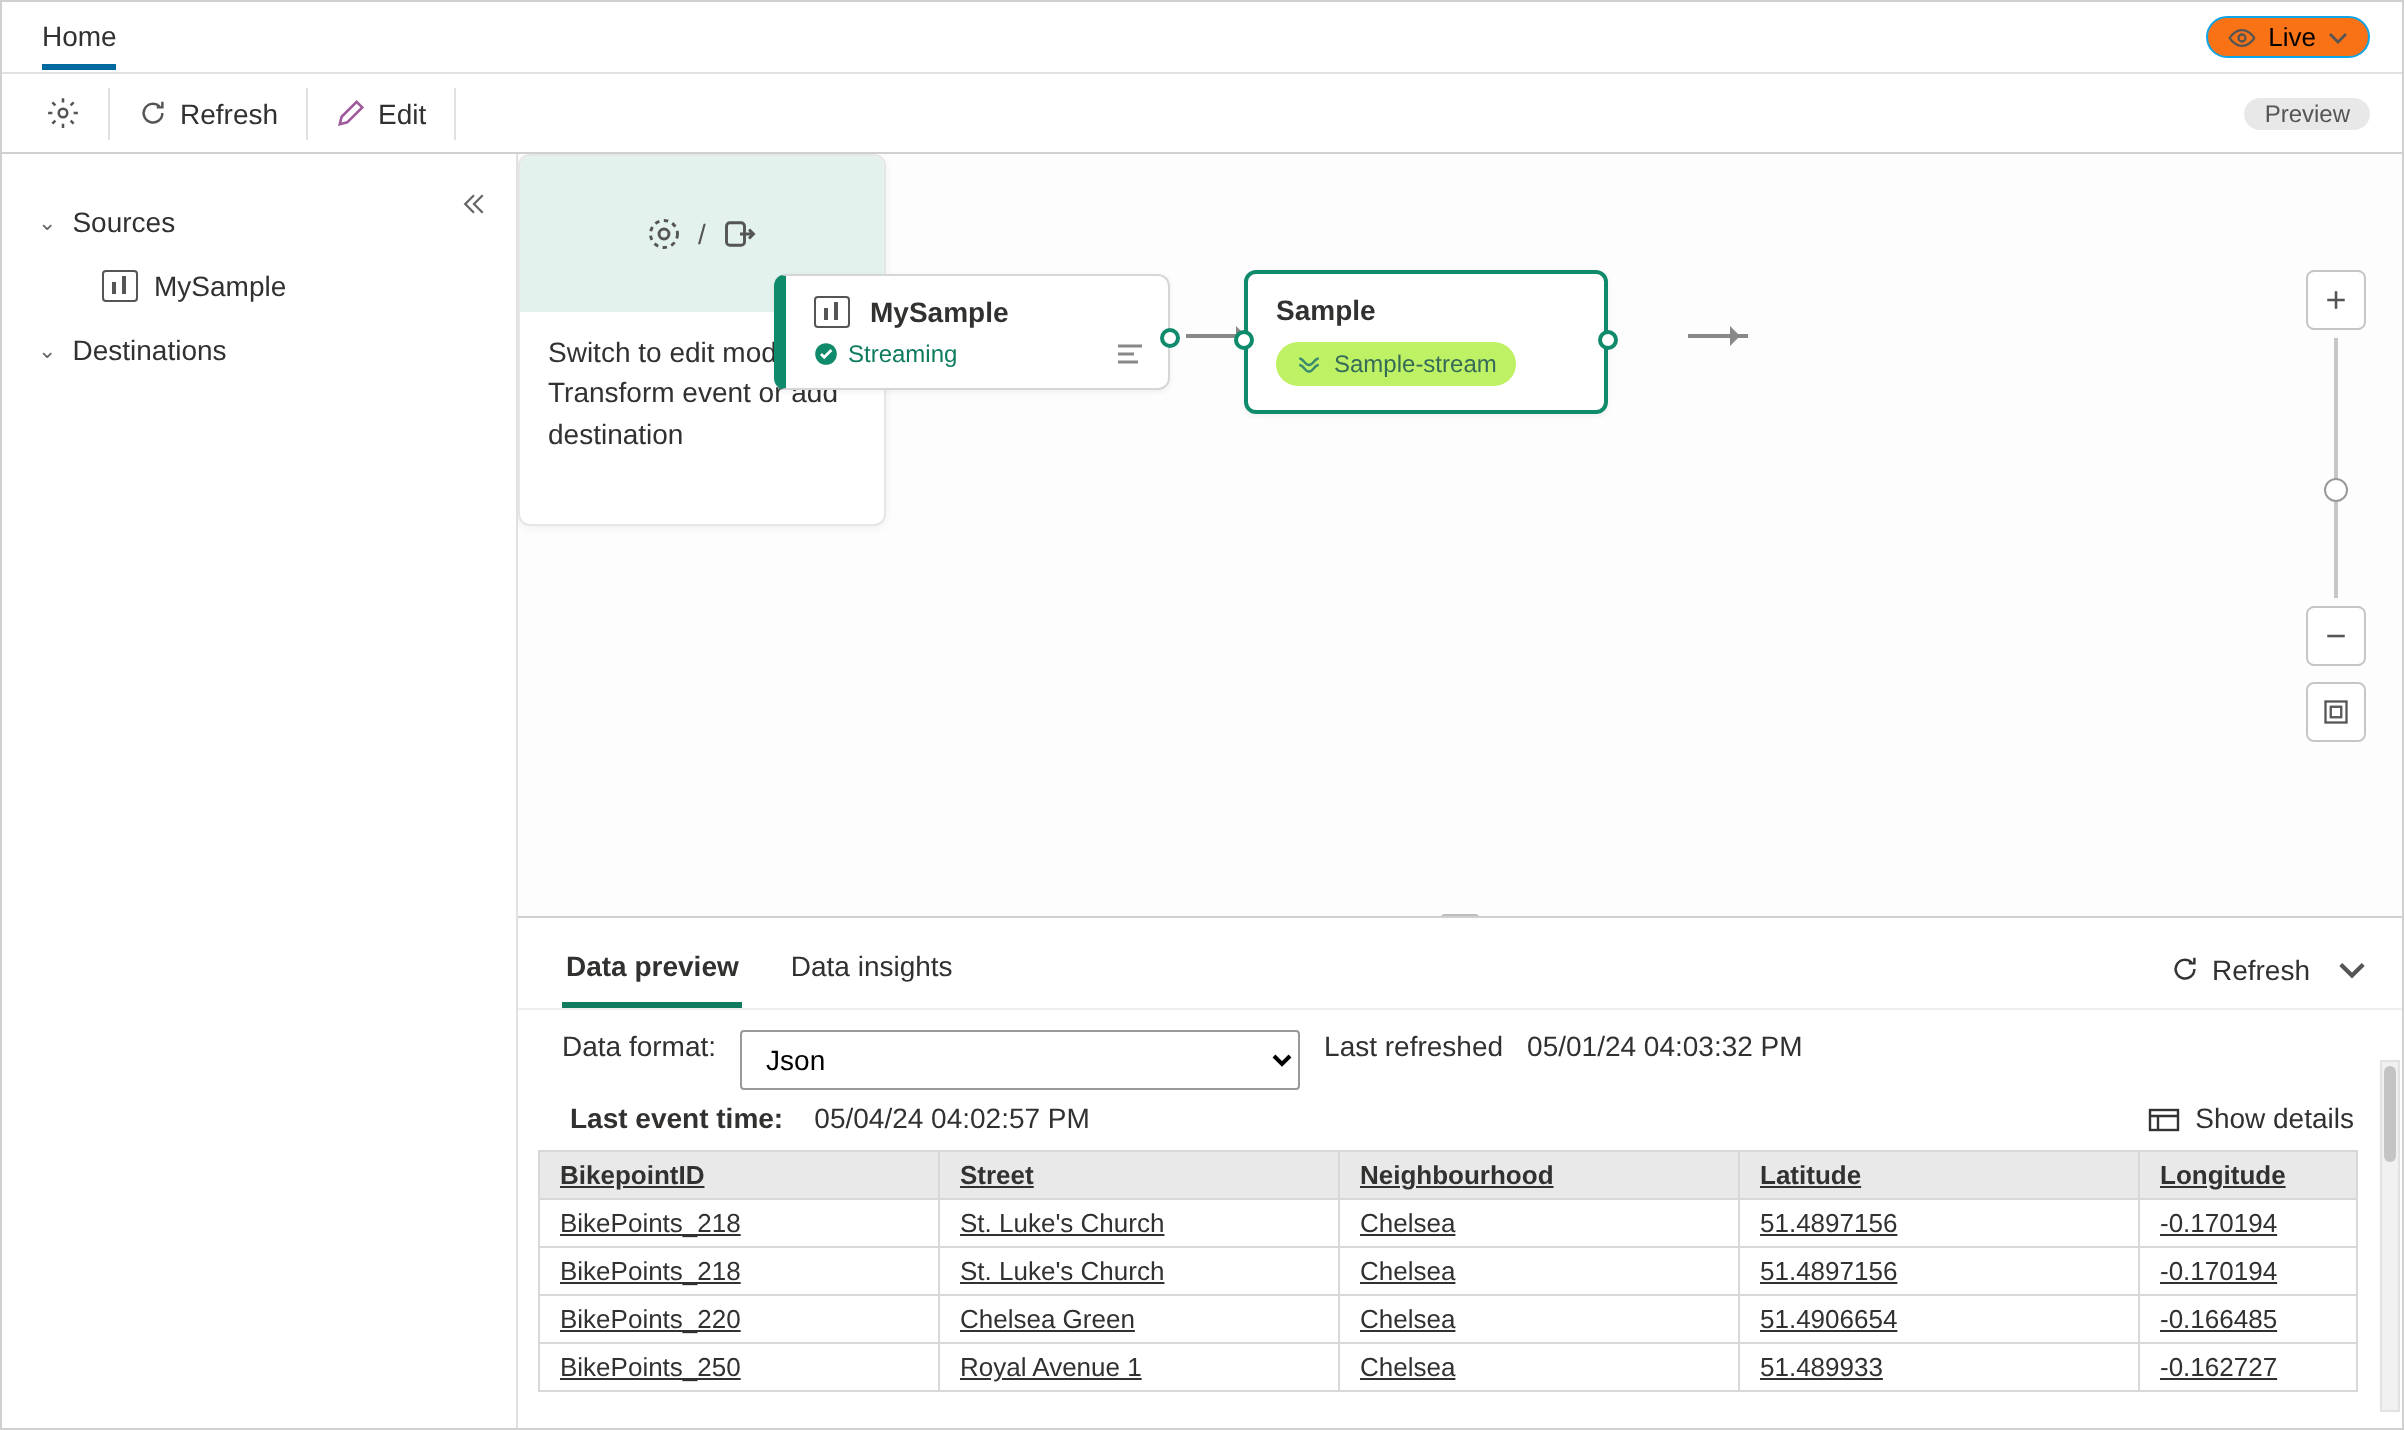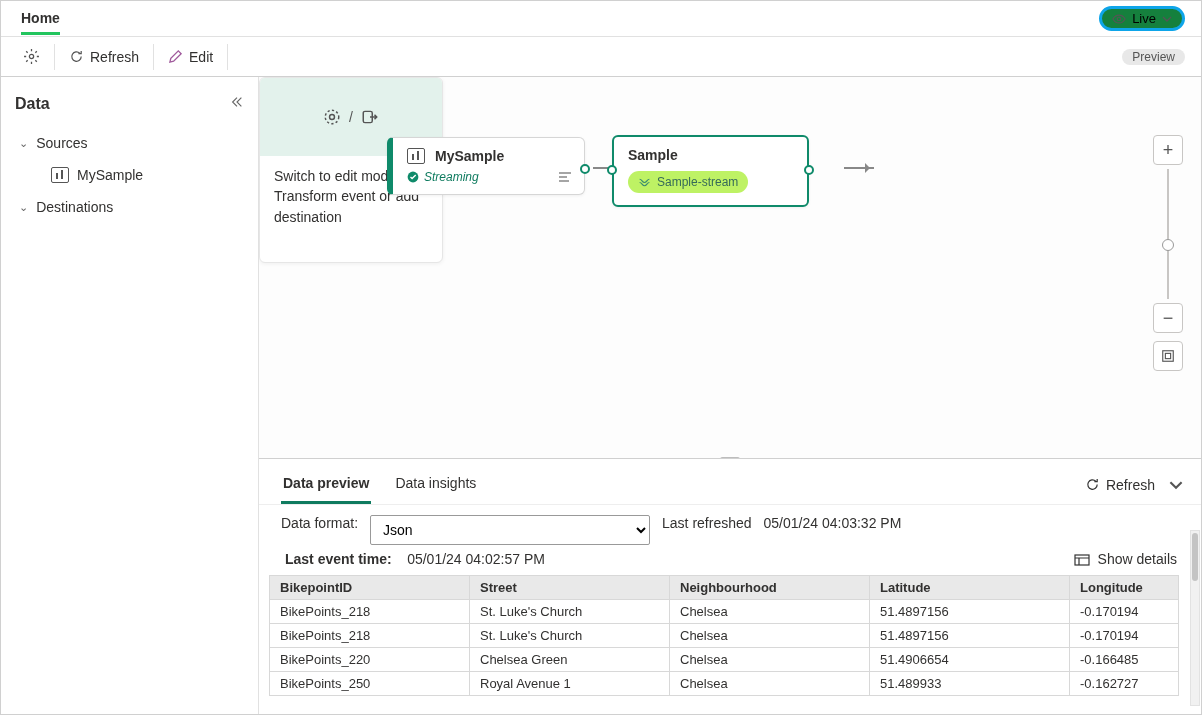--- a/index.html
+++ b/index.html
@@ -16,30 +16,30 @@
     .top-tabs {
       display: flex;
       align-items: center;
       justify-content: space-between;
       padding: 0 16px 0 20px;
       border-bottom: 1px solid #e1e1e1;
       height: 36px;
     }
     .tab-home {
       font-size: 14px;
-      font-weight: 700;
+      font-weight: 400;
       padding: 8px 0 6px 0;
-      border-bottom: 3px solid #22c55e;
+      border-bottom: 3px solid #0369a1;
     }
     .live-btn {
       display: inline-flex;
       align-items: center;
       gap: 6px;
-      background: #15803d;
-      border: 3px solid #0ea5e9;
+      background: #f97316;
+      border: 1px solid #0ea5e9;
       border-radius: 14px;
       padding: 2px 10px 2px 10px;
       font-size: 13px;
       cursor: pointer;
     }
     .toolbar {
       display: flex;
       align-items: center;
       justify-content: space-between;
       padding: 0 16px 0 12px;
@@ -131,31 +131,31 @@
       box-shadow: 0 1px 3px rgba(0,0,0,.06);
     }
     .node-source {
       left: 128px; top: 60px;
       width: 198px;
       border-left: 6px solid #0f8a6a;
       padding: 10px 12px 10px 14px;
     }
     .node-source .row1 { display:flex; align-items:center; gap:10px; margin-bottom:6px;}
     .node-source .title { font-weight:600; font-size:14px;}
-    .status-line { display:flex; align-items:center; justify-content:space-between;font-style:italic;}
+    .status-line { display:flex; align-items:center; justify-content:space-between;}
     .streaming { display:flex; align-items:center; gap:5px; color:#0f7b5f; font-size:12px;}
     .menu-bars { color:#888; font-size:13px; }
     .port {
       width: 10px; height: 10px; border: 2px solid #0f8a6a; border-radius: 50%;
       background: #fff; position: absolute;
     }
     .node-source .port-out { right: -6px; top: 26px; }
     .node-stream {
-      left: 353px; top: 58px;
-      width: 197px;
+      left: 363px; top: 58px;
+      width: 182px;
       border: 2px solid #0f8a6a;
       padding: 10px 12px 12px 14px;
     }
     .node-stream .title { font-weight:600; font-size:14px; margin-bottom:8px;}
     .stream-chip {
       background: #bef264;
       border-radius: 14px;
       padding: 4px 10px;
       display: inline-flex; align-items:center; gap:6px;
       font-size: 12px; color:#366a59;
@@ -217,21 +217,21 @@
     .ctrl-left { display:flex; align-items:flex-start; gap:12px; flex-wrap:wrap;}
     .label { font-size:14px;}
     select.df {
       width: 280px; height: 30px;
       border: 1px solid #999; border-radius:2px;
       padding: 4px 8px; font-size:14px; background:#fff;
     }
     .last-refreshed { }
     .bp-row2 { display:flex; align-items:center; justify-content:space-between; padding: 2px 24px 8px 26px;}
     .show-details { display:inline-flex; align-items:flex-end; gap:8px; font-size:14px; cursor:pointer;}
-    .table-wrap { flex:1; overflow:auto; padding: 0 10px 0 10px;}
+    .table-wrap { flex:1; overflow:auto; padding: 0 10px 0 10px; text-decoration: underline;}
     table { border-collapse:collapse; width: calc(100% - 12px); }
     th, td {
       border: 1px solid #d8d8d8; padding: 4px 10px; text-align:left;
       font-size:13px;
     }
     th { background:#e9e9e9; font-weight:600;}
     td.num { text-align:left;}
     .vscrollbar {
       position:absolute; right:2px; top:530px;
       width:10px; height:176px; background:#f1f1f1; border:1px solid #e2e2e2;
@@ -287,21 +287,20 @@
         </svg>
       <span>Edit</span>
     </button>
     <div class="v-divider"></div>
   </div>
   <span class="preview-pill">Preview</span>
 </div>
 
 <div class="main">
   <aside class="sidebar">
-    <div class="sidebar-title">Data</div>
     <button class="collapse-btn">
       <svg width="14" height="14" viewBox="0 0 16 16">
           <path d="M8 3L3 8l5 5M13 3L8 8l5 5" fill="none" stroke="#666" stroke-width="1.3"></path>
         </svg>
     </button>
     <div class="tree-item">
       <span class="chev">⌄</span>
       <span>Sources</span>
     </div>
     <div class="tree-item child">
@@ -415,21 +414,21 @@
             <option>Json</option>
           </select>
           <span class="label last-refreshed">Last refreshed</span>
           <span class="label">05/01/24 04:03:32 PM</span>
         </div>
       </div>
       <div class="bp-row2">
         <div>
           <span class="label" style="font-weight:600">Last event time:</span>
           &nbsp;&nbsp;
-          <span class="label">05/01/24 04:02:57 PM</span>
+          <span class="label">05/04/24 04:02:57 PM</span>
         </div>
         <span class="show-details">
           <svg width="16" height="14" viewBox="0 0 16 14">
               <rect x="1" y="2" width="14" height="10" fill="none" stroke="#333" stroke-width="1.2"></rect>
               <path d="M1 5h14M5 5v7" stroke="#333" stroke-width="1.2"></path>
             </svg>
           <span>Show details</span>
         </span>
       </div>
 

